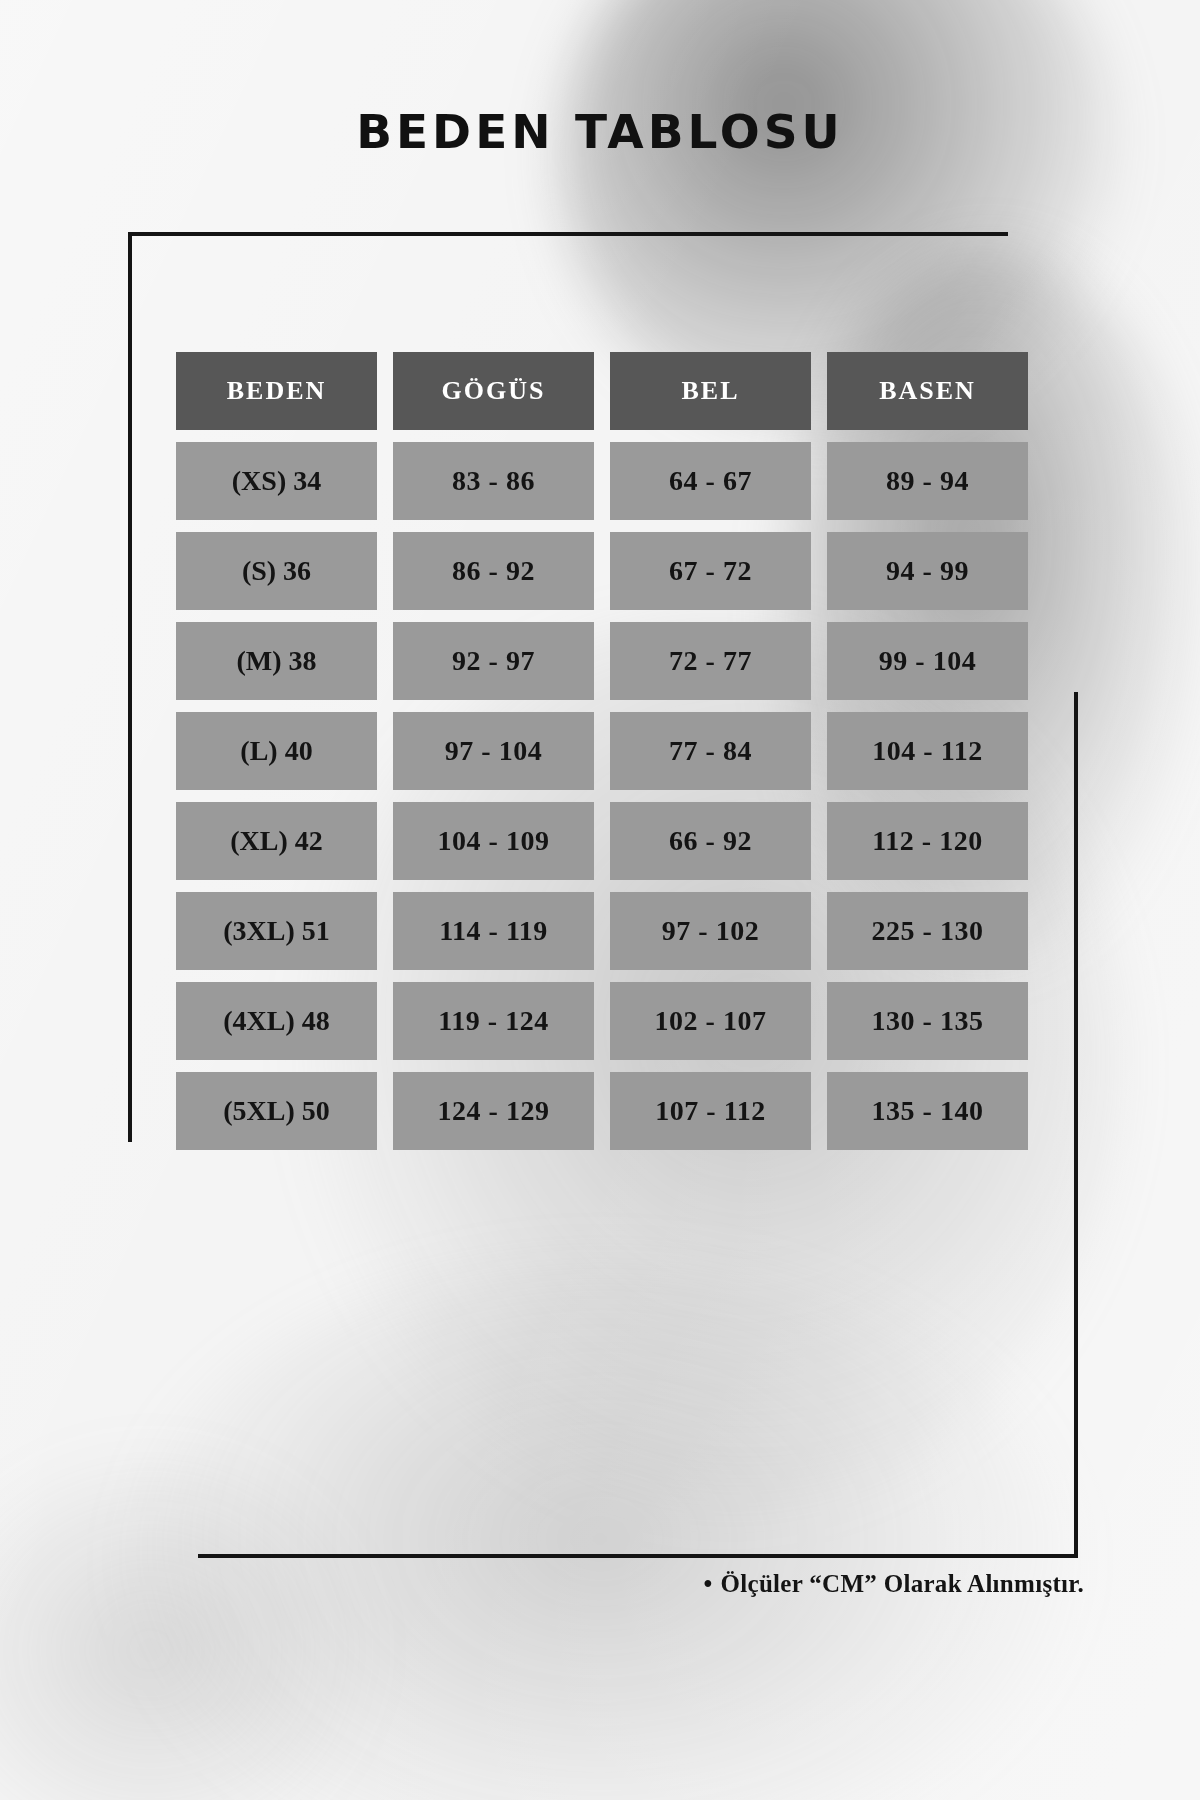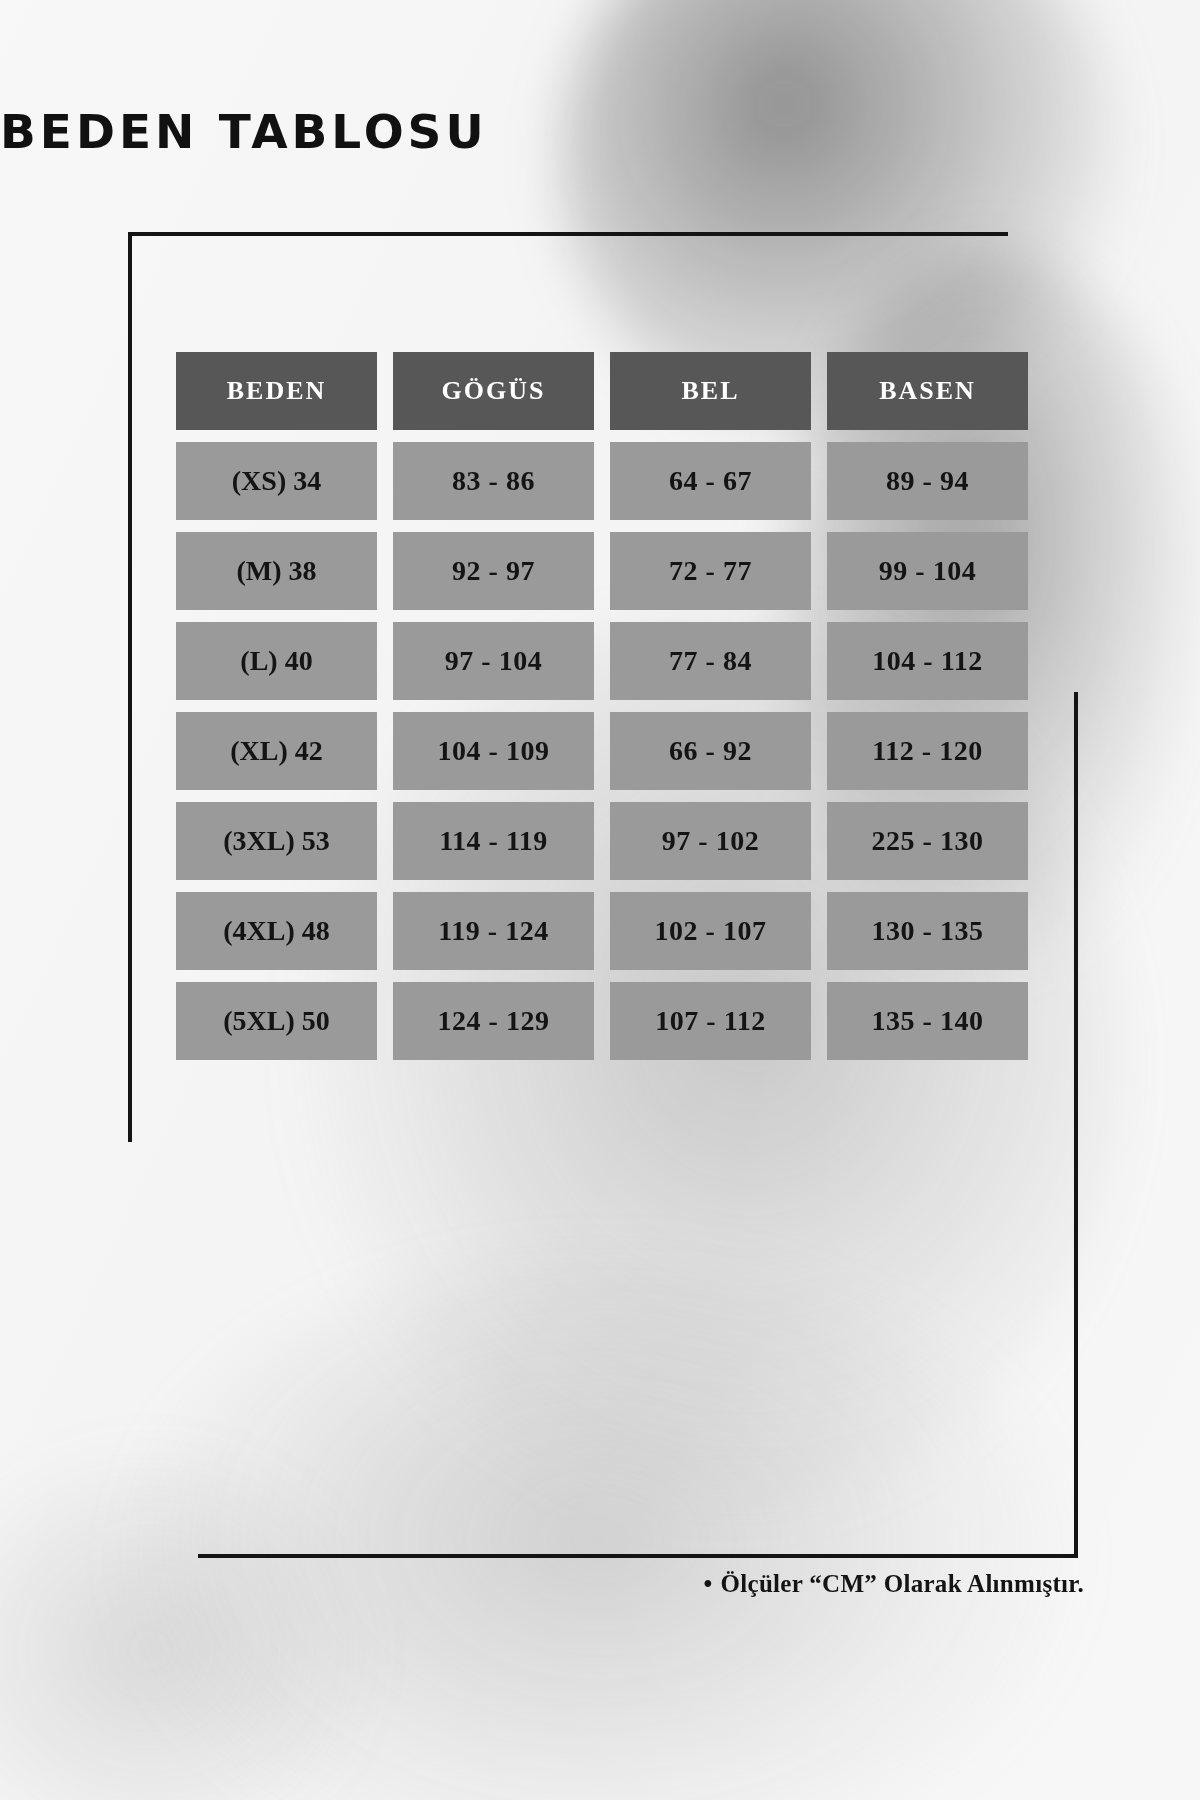--- a/index.html
+++ b/index.html
@@ -62,21 +62,21 @@
       linear-gradient(295deg, rgba(255,255,255,.30) 0%, rgba(255,255,255,0) 45%);
     pointer-events: none;
   }
 
   
   #title {
     position: absolute;
     top: 104px;
     left: 0;
     width: 1200px;
-    text-align: left;
+    text-align: center;
     font-family: "DejaVu Sans", sans-serif;
     font-weight: bold;
     font-size: 47px;
     letter-spacing: 4px;
     color: #111;
   }
 
   
   .rule {
     position: absolute;
@@ -171,39 +171,45 @@
       </tr>
     </thead>
     <tbody>
       <tr>
         <td class="size-cell">(XS) 34</td>
         <td>83 - 86</td>
         <td>64 - 67</td>
         <td>89 - 94</td>
       </tr>
       <tr>
+        <td class="size-cell">(S) 36</td>
+        <td>86 - 92</td>
+        <td>67 - 72</td>
+        <td>94 - 99</td>
+      </tr>
+      <tr>
         <td class="size-cell">(M) 38</td>
         <td>92 - 97</td>
         <td>72 - 77</td>
         <td>99 - 104</td>
       </tr>
       <tr>
         <td class="size-cell">(L) 40</td>
         <td>97 - 104</td>
         <td>77 - 84</td>
         <td>104 - 112</td>
       </tr>
       <tr>
         <td class="size-cell">(XL) 42</td>
         <td>104 - 109</td>
         <td>66 - 92</td>
         <td>112 - 120</td>
       </tr>
       <tr>
-        <td class="size-cell">(3XL) 53</td>
+        <td class="size-cell">(3XL) 51</td>
         <td>114 - 119</td>
         <td>97 - 102</td>
         <td>225 - 130</td>
       </tr>
       <tr>
         <td class="size-cell">(4XL) 48</td>
         <td>119 - 124</td>
         <td>102 - 107</td>
         <td>130 - 135</td>
       </tr>

